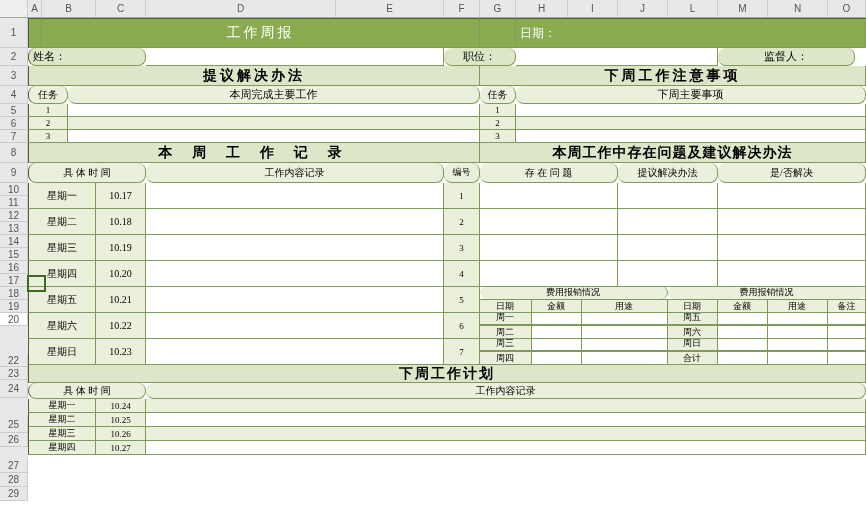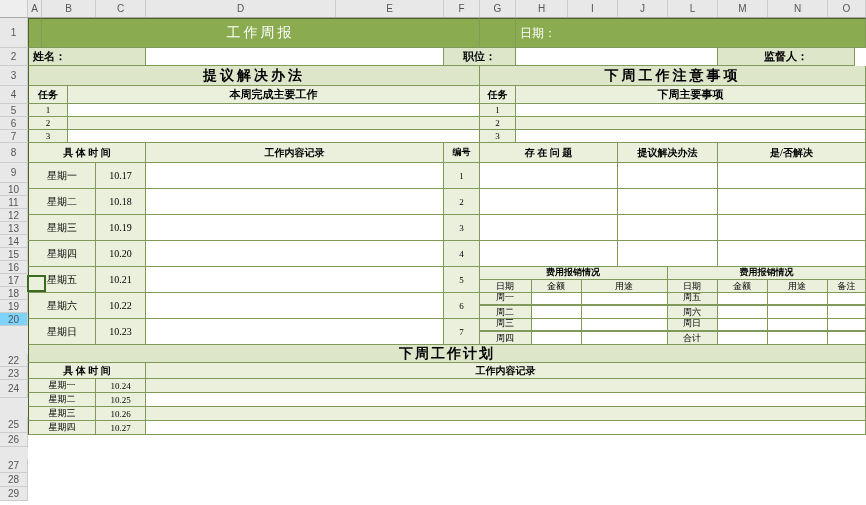--- a/index.html
+++ b/index.html
@@ -54,21 +54,21 @@
     box-sizing: border-box;
     text-align: center;
     font-family: Arial, sans-serif;
     font-size: 10px;
     color: #555;
     display: flex;
     align-items: center;
     justify-content: center;
   }
   .row-headers .rh.sel {
-    background: #7dd3fc;
+    background: #ffffff;
   }
   
   .grid {
     position: absolute;
     left: 28px;
     top: 18px;
     width: 838px;
   }
   .row {
     display: flex;
@@ -80,21 +80,21 @@
     border-right: 1px solid #7f9a5a;
     border-bottom: 1px solid #7f9a5a;
     display: flex;
     align-items: center;
     justify-content: center;
     overflow: hidden;
     white-space: nowrap;
     padding: 0 2px;
   }
   .cell.left { justify-content: flex-start; }
-  .cell.bold { font-weight: bold; }
+  .cell.bold { font-weight: normal; border-radius: 8px; }
   .hdr-green { background: #8aab4f; color: #fff; }
   .hdr-cream { background: #dde6c9; font-weight: bold; }
   .sub-cream { background: #eaf0db; }
   .band { background: #eaf0db; }
   .plain { background: #fff; }
   .title-cell { font-family: "KaiTi","楷体", serif; font-size: 14px; letter-spacing: 3px; }
   .sec-title { font-family: "Microsoft YaHei","黑体", sans-serif; font-size: 14px; letter-spacing: 3px; font-weight: bold; }
   .sec-title-wide { font-family: "Microsoft YaHei","黑体", sans-serif; font-size: 14px; letter-spacing: 8px; font-weight: bold; }
   .small { font-size: 10px; }
   .tiny  { font-size: 9px; }
@@ -229,20 +229,24 @@
           <div class="cell band" style="width:350px"></div>
         </div>
         <div class="row" style="height: 13px;">
           <div class="cell sub-cream tiny b-left-dark" style="width:40px">3</div>
           <div class="cell plain" style="width:412px"></div>
           <div class="cell sub-cream tiny" style="width:36px">3</div>
           <div class="cell plain" style="width:350px"></div>
         </div>
       </div>
 
+    <div class="row r8">
+      <div class="cell hdr-cream sec-title-wide b-left-dark" style="width:452px">本 周 工 作 记 录</div>
+      <div class="cell hdr-cream sec-title" style="width:386px; letter-spacing:1px">本周工作中存在问题及建议解决办法</div>
+    </div>
 
     <div class="row r9">
       <div class="cell sub-cream bold small b-left-dark" style="width:118px">具 体 时 间</div>
       <div class="cell sub-cream bold small" style="width:298px">工作内容记录</div>
       <div class="cell sub-cream bold tiny" style="width:36px">编号</div>
       <div class="cell sub-cream bold small" style="width:138px">存 在 问 题</div>
       <div class="cell sub-cream bold small" style="width:100px">提议解决办法</div>
       <div class="cell sub-cream bold small" style="width:148px">是/否解决</div>
     </div>
 

